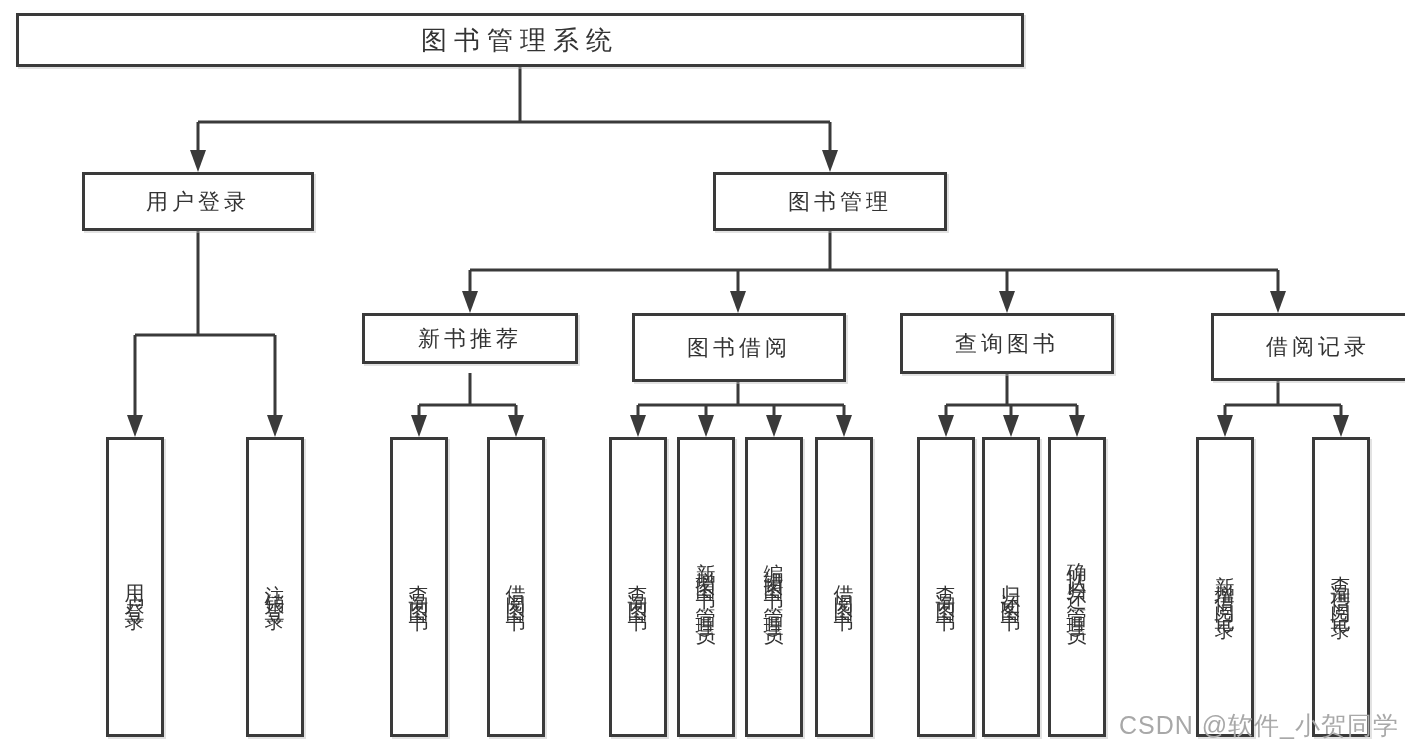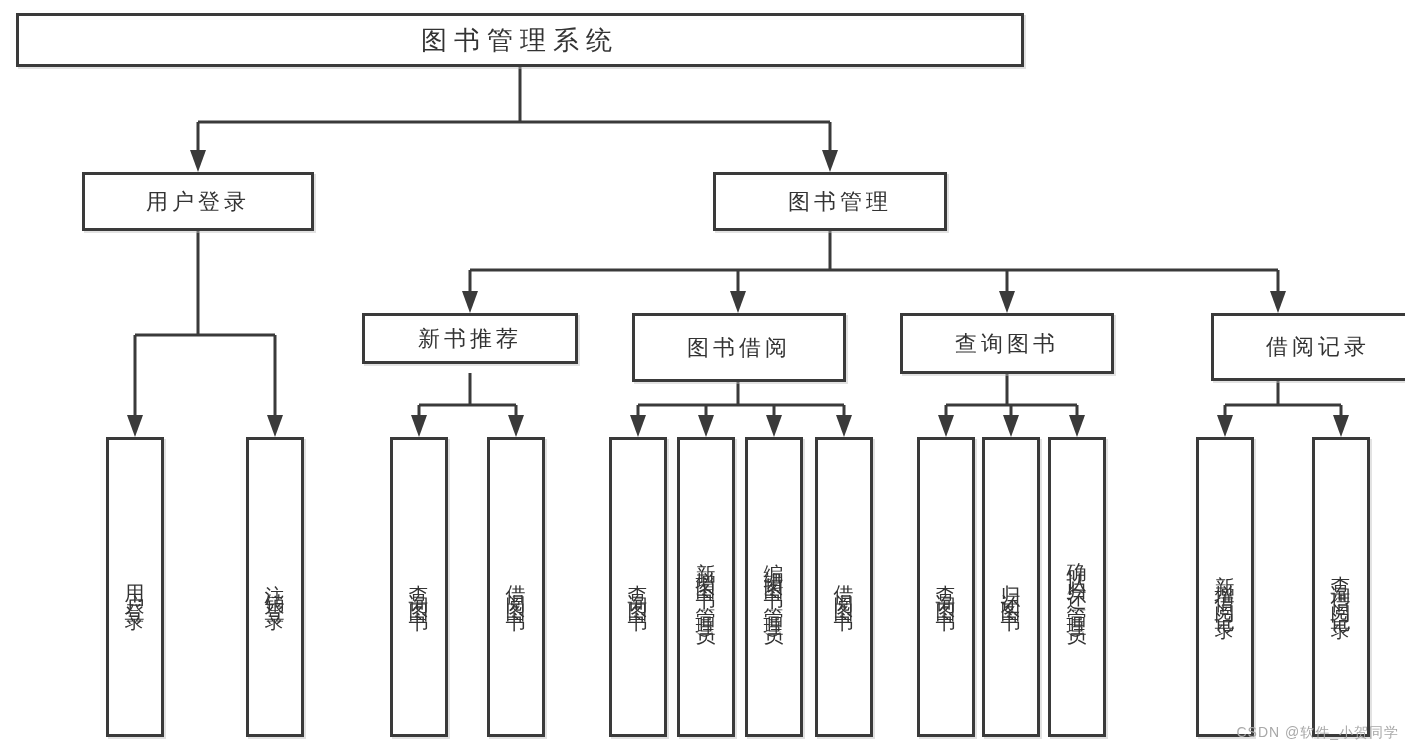--- a/index.html
+++ b/index.html
@@ -37,21 +37,21 @@
     writing-mode:vertical-rl;
     font-size:20px;
     letter-spacing:9px;
     line-height:1;
     color:var(--text);
   }
   .watermark{
     position:absolute;
     right:6px;
     bottom:5px;
-    font-size:14px;
+    font-size:25px;
     color:var(--wm);
     letter-spacing:1px;
     white-space:nowrap;
   }
 </style>
 </head>
 <body>
 
 <div class="stage">
 

